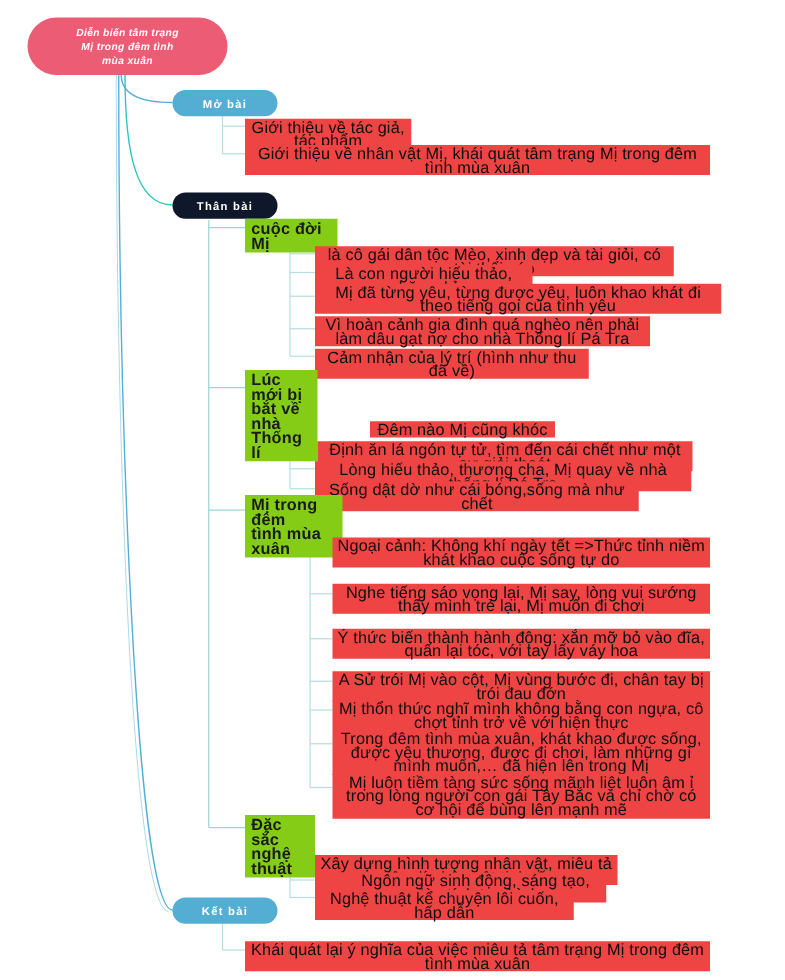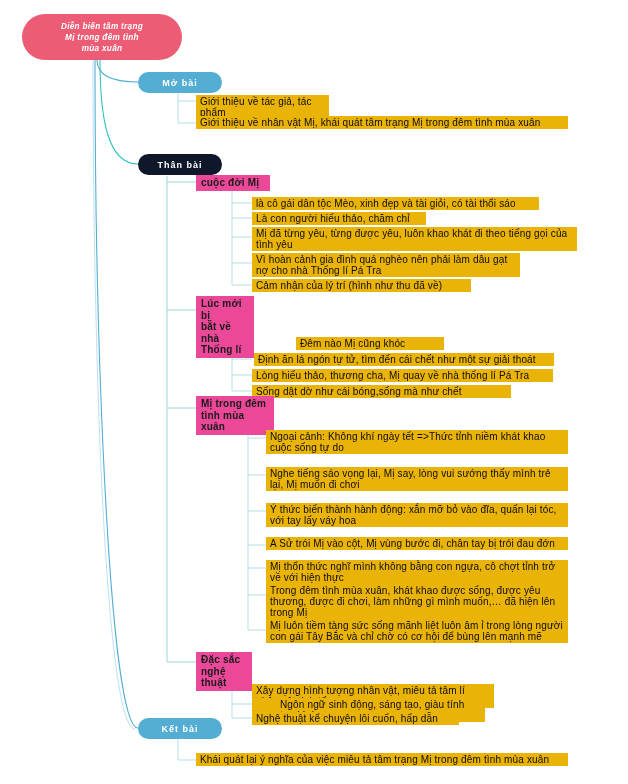--- a/index.html
+++ b/index.html
@@ -68,42 +68,43 @@
   }
   .pill-blue { background: #54aed4; }
   .pill-teal { background: #0f172a; }
 
   #node-mo-bai  { left: 138px; top: 72px;  width: 84px; }
   #node-than-bai{ left: 138px; top: 154px; width: 84px; }
   #node-ket-bai { left: 138px; top: 718px; width: 84px; }
 
   
   .l3 {
-    background: #ec4899;
+    background: #84cc16;
     color: #1a1a1a;
     font-weight: bold;
-    font-size: 10px;
+    font-size: 13px;
     line-height: 11.5px;
     padding: 2px 6px 2px 5px;
     letter-spacing: 0.2px;
   }
   #node-cuoc-doi      { left: 196px; top: 175px; width: 74px; }
   #node-luc-moi-bi    { left: 196px; top: 296px; width: 58px; }
   #node-mi-trong-dem  { left: 196px; top: 396px; width: 78px; }
   #node-dac-sac       { left: 196px; top: 652px; width: 56px; }
 
   
   .leaf {
-    background: #eab308;
+    background: #ef4444;
     color: #0d0d0d;
-    font-size: 10px;
+    font-size: 13px;
     line-height: 11.2px;
     padding: 1px 4px 1px 4px;
     letter-spacing: 0.15px;
     box-sizing: border-box;
+    text-align: center;
   }
 </style>
 </head>
 <body>
 
 <div id="canvas">
 
   <svg id="links" viewBox="0 0 628 784">
 
     <path d="M 97 60 C 97 74 110 82 138 82" fill="none" stroke="#54aed4" stroke-width="1.1"></path>

